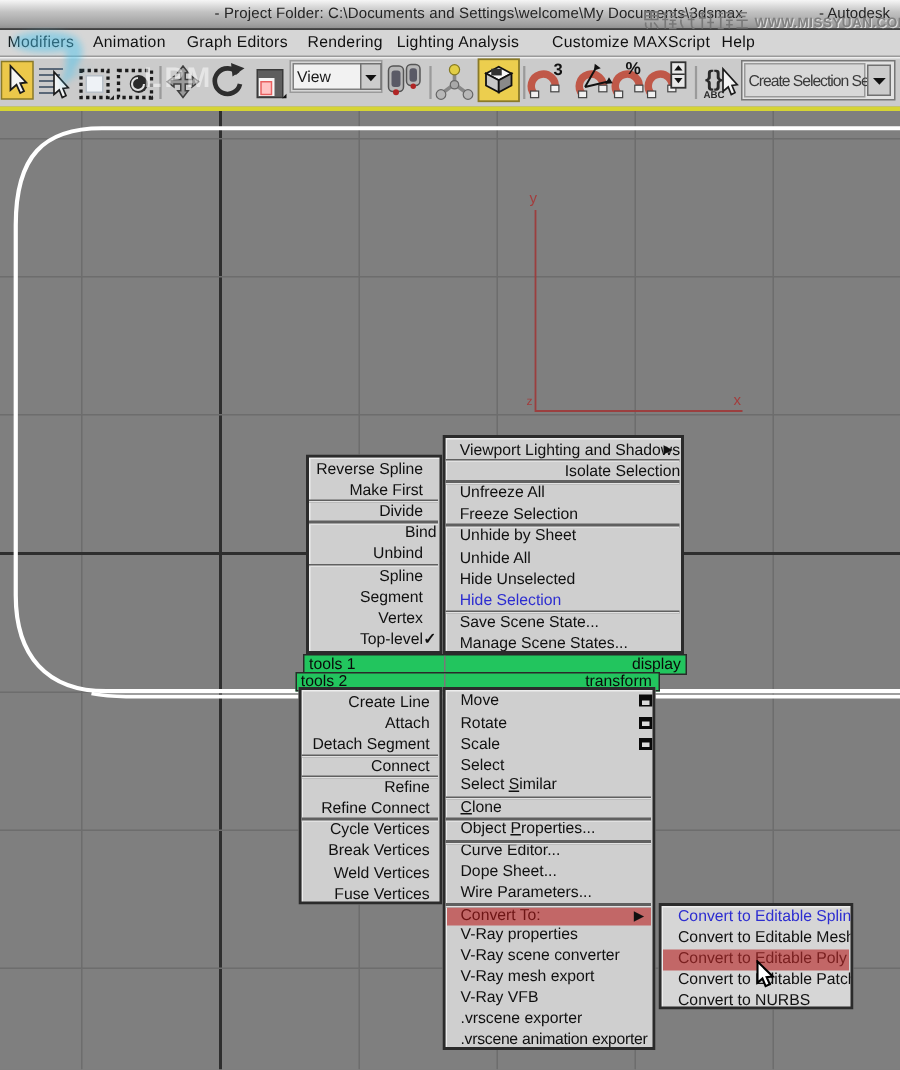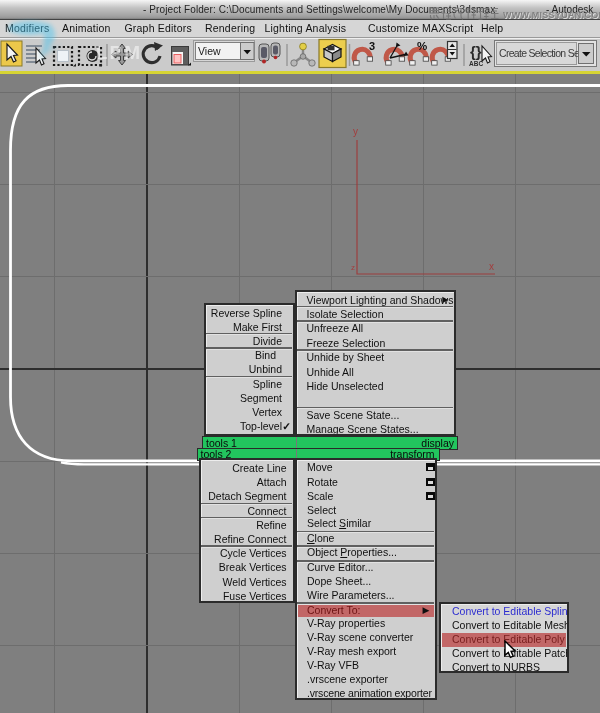--- a/index.html
+++ b/index.html
@@ -203,40 +203,41 @@
 <path d="M 50 6 Q 60 16 50 28 Q 44 36 40 43 Q 44 30 44 22 Q 44 12 40 7 Z" fill="#4cc4ee"></path>
 <path d="M 40 34 L 62 26 L 42 38 Z" fill="#4cc4ee" opacity="0.7"></path>
 </g>
 </svg>
 <div class="abs" style="left:96px;top:42px;z-index:5;color:rgba(255,255,255,0.5);font-size:19px;font-weight:bold;letter-spacing:2px;">LPM</div>
 
 <div id="qUL" class="abs menu" style="left:204px;top:302.5px;width:91px;height:133px;">
     <div class="row rowL" style="top: 1px; line-height: 14.2px; left: 0px; right: 11px;">Reverse Spline</div>
     <div class="row rowL" style="top: 15.2px; line-height: 14.2px; left: 0px; right: 11px;">Make First</div>
     <div class="row rowL" style="top: 29.4px; line-height: 14.2px; left: 0px; right: 11px;">Divide</div>
-    <div class="row rowL" style="top: 43.6px; line-height: 14.2px; left: 0px; right: 17px;">Bind</div>
+    <div class="row rowL" style="top: 43.6px; line-height: 14.2px; left: 0px; right: 2px;">Bind</div>
     <div class="row rowL" style="top: 57.8px; line-height: 14.2px; left: 0px; right: 11px;">Unbind</div>
     <div class="row rowL" style="top: 72px; line-height: 14.2px; left: 0px; right: 11px;">Spline</div>
     <div class="row rowL" style="top: 86.2px; line-height: 14.2px; left: 0px; right: 11px;">Segment</div>
     <div class="row rowL" style="top: 100.4px; line-height: 14.2px; left: 0px; right: 11px;">Vertex</div>
     <div class="row rowL" style="top: 114.6px; line-height: 14.2px; left: 0px; right: 11px;">Top-level</div>
     <div class="row" style="top: 114.6px; right: 2px; line-height: 14.2px; font-weight: bold;">✓</div>
     <div class="groove" style="top: 28.4px; right: 1px;"></div>
     <div class="groove" style="top: 42.6px; right: 1px;"></div>
     <div class="groove" style="top: 71px; right: 1px;"></div>
   </div>
 
 <div id="qUR" class="abs menu" style="left:294.5px;top:290px;width:161px;height:146px;">
     <div class="row rowR" style="top: 0.5px; line-height: 14.4px; left: 10px; right: 0px;"><span style="letter-spacing:0;">Viewport Lighting and Shadows</span></div>
-    <div class="row rowR" style="top: 14.9px; line-height: 14.4px; left: 10px; right: 0px;">Isolate Selection</div>
+    <div class="row rowR" style="top: 14.9px; line-height: 14.4px; left: 10px; right: 0px; text-align: right;">Isolate Selection</div>
     <div class="row rowR" style="top: 29.3px; line-height: 14.4px; left: 10px; right: 0px;">Unfreeze All</div>
     <div class="row rowR" style="top: 43.7px; line-height: 14.4px; left: 10px; right: 0px;">Freeze Selection</div>
     <div class="row rowR" style="top: 58.1px; line-height: 14.4px; left: 10px; right: 0px;">Unhide by Sheet</div>
     <div class="row rowR" style="top: 72.5px; line-height: 14.4px; left: 10px; right: 0px;">Unhide All</div>
     <div class="row rowR" style="top: 86.9px; line-height: 14.4px; left: 10px; right: 0px;">Hide Unselected</div>
+    <div class="row rowR" style="top: 101.3px; line-height: 14.4px; left: 10px; right: 0px;"><span class="blue">Hide Selection</span></div>
     <div class="row rowR" style="top: 115.7px; line-height: 14.4px; left: 10px; right: 0px;">Save Scene State...</div>
     <div class="row rowR" style="top: 130.1px; line-height: 14.4px; left: 10px; right: 0px;">Manage Scene States...</div>
     <div class="groove" style="top: 13.9px; right: 1px;"></div>
     <div class="groove" style="top: 28.3px; right: 1px;"></div>
     <div class="groove" style="top: 57.1px; right: 1px;"></div>
     <div class="groove" style="top: 114.7px; right: 1px;"></div>
     <div class="row" style="top: 1px; right: 5px; line-height: 14.4px; font-size: 8px;">▶</div>
   </div>
 
 <div class="qbar" style="left:202px;top:435.5px;width:254px;height:12px;">

